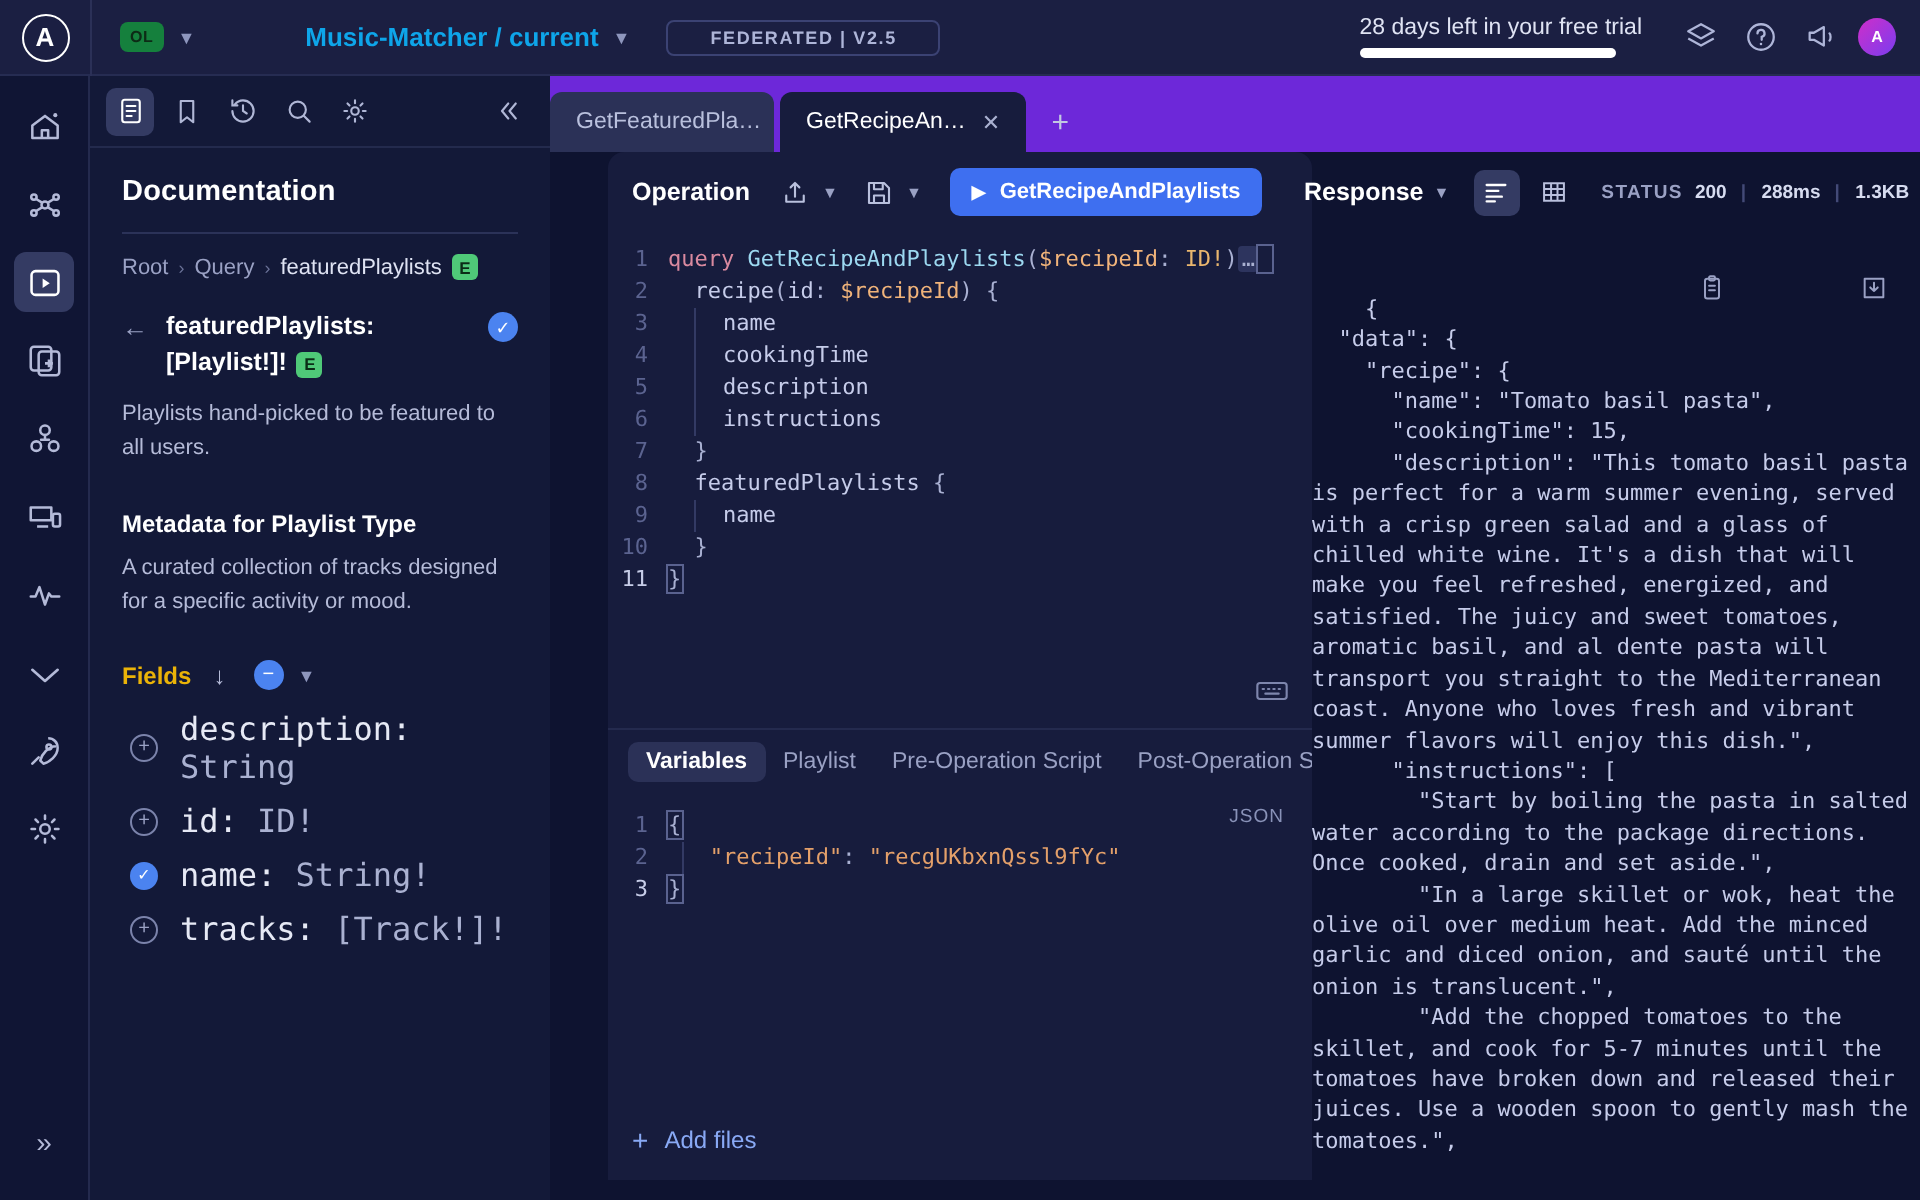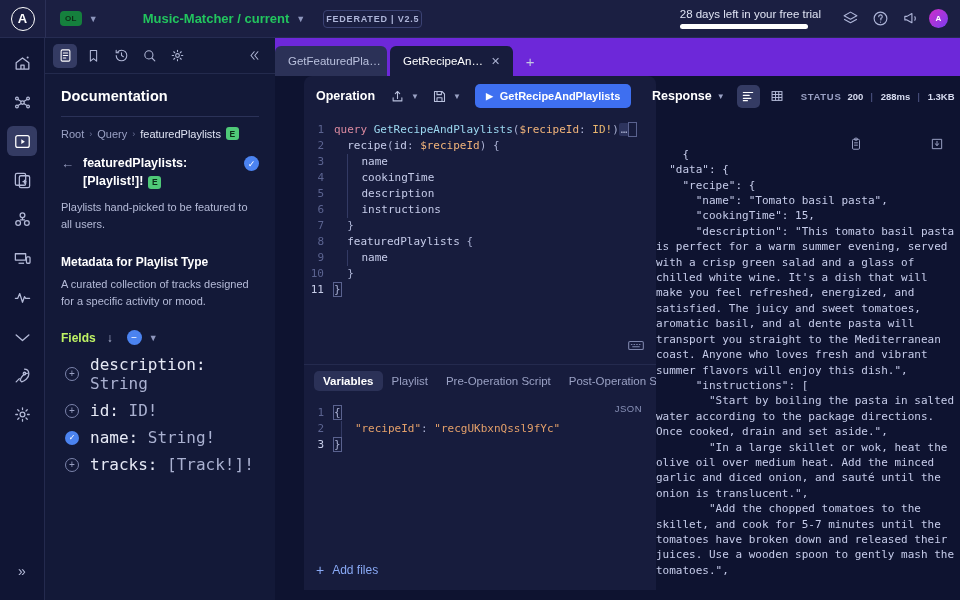--- a/index.html
+++ b/index.html
@@ -27,24 +27,24 @@
     width:24px;height:24px;border-radius:50%;border:1.6px solid #fff;
     display:flex;align-items:center;justify-content:center;
     font-size:13px;font-weight:bold;color:#fff;line-height:1;position:relative;
   }
   .vdiv{ width:1px; height:38px; background:#2b3057; }
   .ol-badge{
     background:#15803d; color:#0d2b16; font-size:8px; font-weight:bold;
     border-radius:4px; padding:3px 5px; letter-spacing:.3px; margin-left:14px;
   }
   .chev{ color:#8e96bd; font-size:9px; margin-left:7px; }
-  .proj-name{ margin-left:22px; font-size:13px; font-weight:bold; color:#22c55e;padding-left:23px; }
+  .proj-name{ margin-left:32px; font-size:13px; font-weight:bold; color:#0ea5e9;padding-left:23px; }
   .fed-badge{
     margin-left:18px; border:1px solid #3b4273; border-radius:4px;
-    padding:3px 2px; font-size:9px; font-weight:bold; letter-spacing:.8px;
+    padding:3px 21px; font-size:9px; font-weight:bold; letter-spacing:.8px;
     color:#aeb5d8;
   }
   .trial{ margin-left:auto; text-align:center; }
   .trial-text{ font-size:11.5px; color:#dfe3f3; }
   .trial-bar{
     margin-top:4px; height:5px; width:128px; background:#fff; border-radius:3px;
   }
   .topicon{
     width:30px;height:38px;display:flex;align-items:center;justify-content:center;
     color:#aeb5d8;
@@ -103,21 +103,21 @@
   .field-title{ font-size:12.5px; font-weight:bold; color:#fff; line-height:1.45; flex:1;}
   .check{
     width:15px;height:15px;border-radius:50%;background:#4b83f0;color:#fff;
     display:flex;align-items:center;justify-content:center;font-size:9px;flex:none;
     margin-top:2px;
   }
   .desc{ font-size:11px; color:#b5bbd8; line-height:1.55; margin-top:9px; }
   .meta-title{ font-size:12px; font-weight:bold; color:#fff; margin-top:22px; }
   .meta-desc{ font-size:11px; color:#b5bbd8; line-height:1.55; margin-top:7px; }
   .fields-row{ display:flex; align-items:center; margin-top:20px; }
-  .fields-label{ font-size:12px; font-weight:bold; color:#bef264; }
+  .fields-label{ font-size:12px; font-weight:bold; color:#eab308; }
   .sortarr{ margin-left:11px; color:#b5bbd8; font-size:12px;}
   .minus{
     width:15px;height:15px;border-radius:50%;background:#4b83f0;color:#fff;
     display:flex;align-items:center;justify-content:center;font-size:10px;
     margin-left:14px; line-height:1;
   }
   .field-list{ margin-top:10px; }
   .field-item{ display:flex; align-items:center; margin-bottom:8px; padding-left:4px;}
   .plus-ic{
     width:14px;height:14px;border-radius:50%;border:1.3px solid #7b83ab;color:#9aa1c4;

